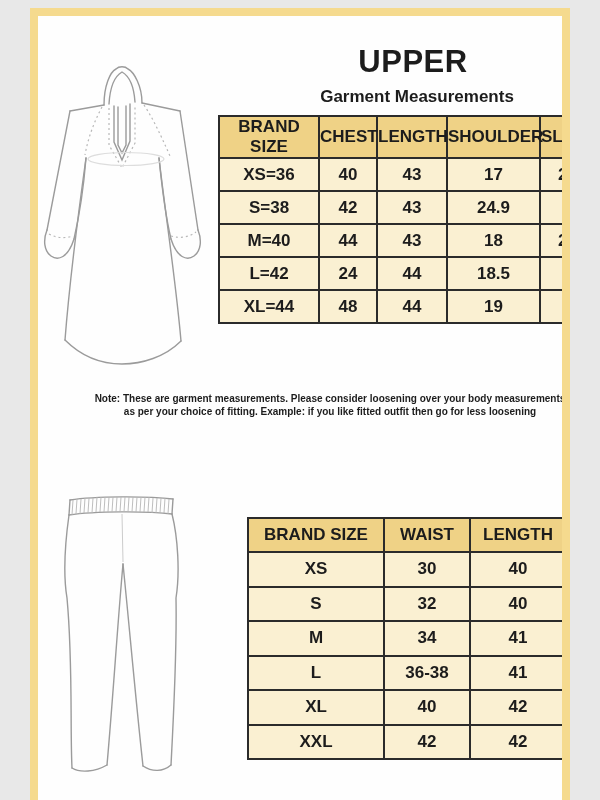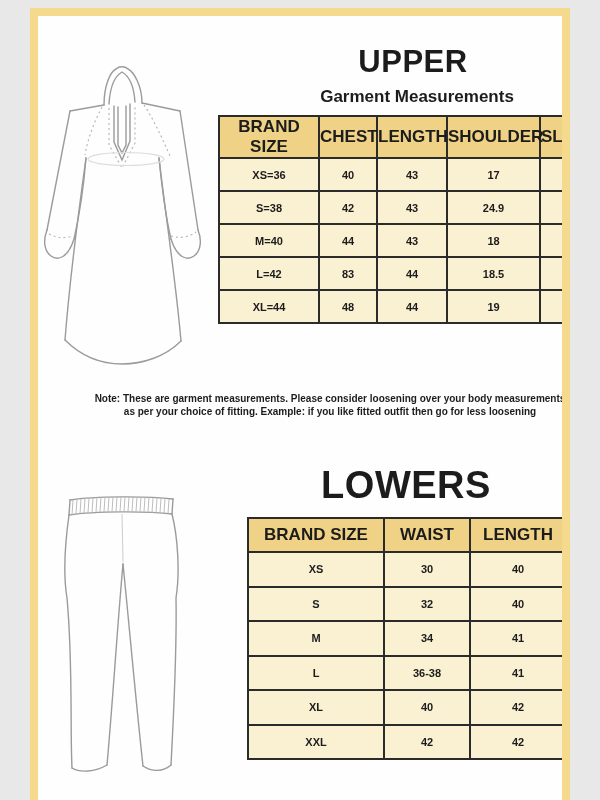--- a/index.html
+++ b/index.html
@@ -40,21 +40,21 @@
     font-weight: bold;
     color: var(--text, #1c1c1c);
   }
   th, td {
     border: 2px solid var(--grid, #2b2b2b);
     text-align: center;
     vertical-align: middle;
     padding: 0;
   }
   th { background: var(--table_header_bg, #efd286); font-size: 17px; }
-  td { background: var(--table_cell_bg, #faf0d2); font-size: 11px; }
+  td { background: var(--table_cell_bg, #faf0d2); font-size: 17px; }
 
   .upper-table { left: 188px; top: 107px; width: 390px; }
   .upper-table th { height: 33px; }
   .upper-table td { height: 33px; }
   .upper-table col:nth-child(1) { width: 100px; }
   .upper-table col:nth-child(2) { width: 58px; }
   .upper-table col:nth-child(3) { width: 70px; }
   .upper-table col:nth-child(4) { width: 93px; }
   .upper-table col:nth-child(5) { width: 69px; }
 
@@ -159,21 +159,21 @@
       </tr>
       <tr>
         <td>M=40</td>
         <td>44</td>
         <td>43</td>
         <td>18</td>
         <td>25.5</td>
       </tr>
       <tr>
         <td>L=42</td>
-        <td>83</td>
+        <td>24</td>
         <td>44</td>
         <td>18.5</td>
         <td>26</td>
       </tr>
       <tr>
         <td>XL=44</td>
         <td>48</td>
         <td>44</td>
         <td>19</td>
         <td>26</td>
@@ -205,21 +205,20 @@
       <path d="M113,758 C122,764 133,764 141,757"></path>
 
       <path d="M141,757 C144,700 147,645 146,590 C150,565 148,530 142,506"></path>
     </g>
 
     <path d="M43,492 L42,507 M47,491 L46,506 M51,491 L50,506 M55,490 L54,505 M59,490 L58,505 M63,490 L62,505 M67,489 L66,504 M71,489 L70,504 M75,489 L74,504 M79,489 L78,504 M83,489 L82,504 M87,489 L86,504 M91,489 L90,504 M95,489 L94,504 M99,489 L98,504 M103,489 L102,504 M107,489 L106,504 M111,489 L110,504 M115,489 L114,504 M119,489 L118,504 M123,490 L122,505 M127,490 L126,505 M131,490 L130,505 M135,490 L134,505 M139,491 L138,506" stroke="#b5b5b5" stroke-width="0.9" fill="none"></path>
 
     <path d="M92,506 L93,554" stroke="#cccccc" stroke-width="1" fill="none"></path>
   </svg>
 
-  <div class="title lowers-title">LOWERS</div>
 
   <table class="lowers-table">
     <colgroup>
         <col>
         <col>
         <col>
       </colgroup>
     <thead>
       <tr>
         <th>BRAND SIZE</th>

